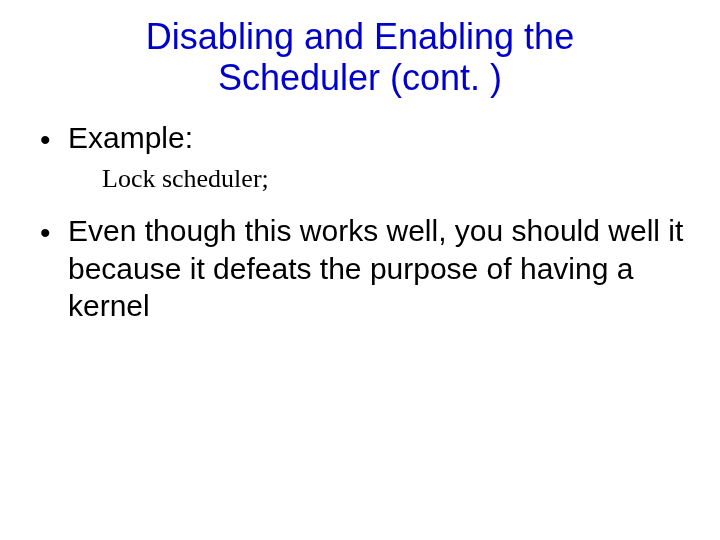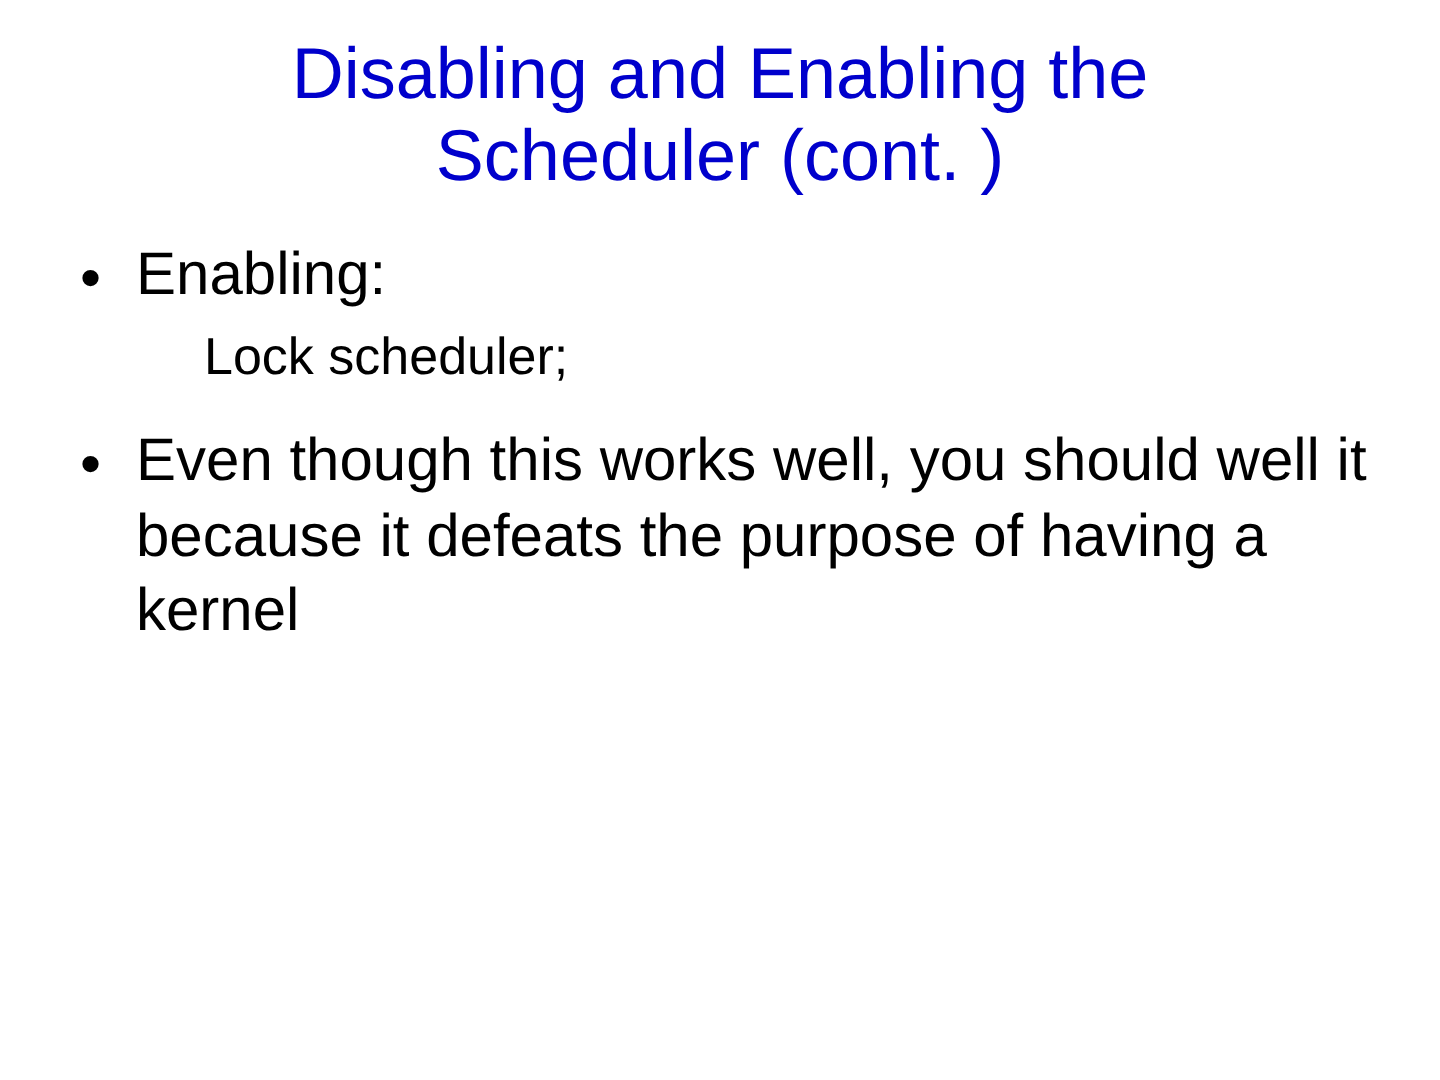--- a/index.html
+++ b/index.html
@@ -40,34 +40,35 @@
     text-align: left;
     padding-top: 2px;
   }
   .bullet-text {
     flex: 1 1 auto;
   }
   .sub {
     font-size: 26px;
     line-height: 1.3;
     margin: 4px 0 16px 62px;
+    font-family: Liberation Serif, serif;
   }
 </style>
 </head>
 <body>
 
 <div class="slide">
 
   <div class="title">Disabling and Enabling the Scheduler (cont. )</div>
 
   <div class="bullets">
 
     <div class="bullet-row">
       <div class="bullet-dot">•</div>
-      <div class="bullet-text">Enabling:</div>
+      <div class="bullet-text">Example:</div>
     </div>
 
     <div class="sub">
       <div>Lock scheduler;</div>
     </div>
 
     <div class="bullet-row">
       <div class="bullet-dot">•</div>
       <div class="bullet-text">Even though this works well, you should well it because it defeats the purpose of having a kernel</div>
     </div>

